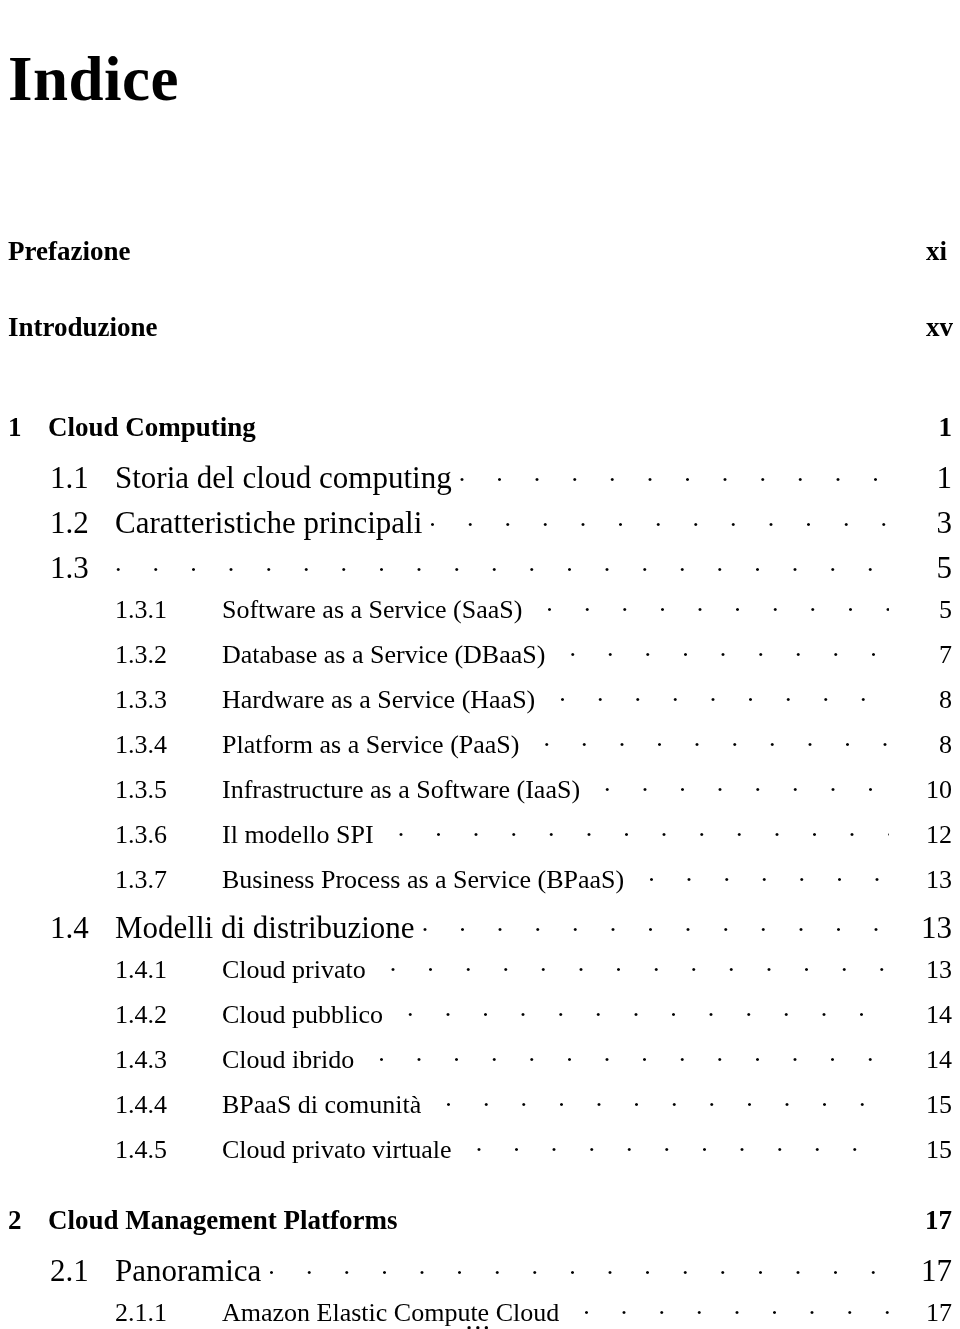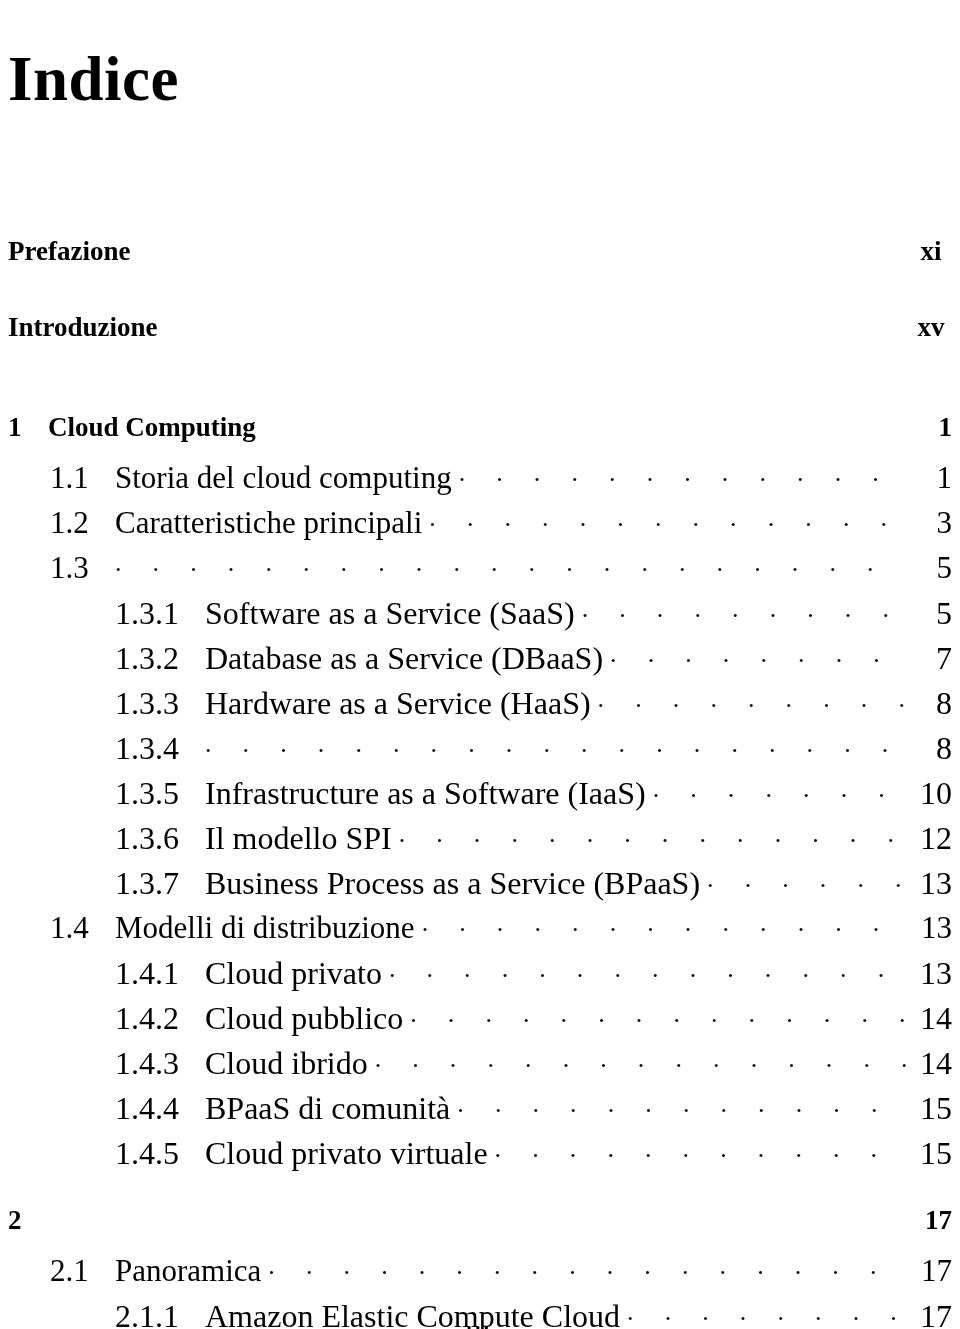--- a/index.html
+++ b/index.html
@@ -37,38 +37,38 @@
   }
 
   
   .front-list {
     margin: 0;
     padding: 0;
     list-style: none;
     position: absolute;
     top: 190px;
     left: 8px;
-    right: 12px;
+    right: 0;
   }
   .front-row {
     display: flex;
     align-items: baseline;
     font-size: 27px;
     font-weight: bold;
     height: 76px;
   }
   .front-row .fm-label {
     white-space: nowrap;
   }
   .front-row .fm-fill {
     flex: 1 1 auto;
   }
   .front-row .fm-page {
     white-space: nowrap;
-    text-align: center;
+    text-align: left;
     min-width: 34px;
   }
 
   
   .toc-body {
     position: absolute;
     top: 338px;
     left: 8px;
     right: 8px;
   }
@@ -101,24 +101,25 @@
     height: 45px;
     padding-left: 42px;
   }
   .lvl-section .num {
     width: 65px;
     flex: 0 0 65px;
   }
 
   
   .lvl-subsection {
-    font-size: 32px;
+    font-size: 26px;
     font-weight: normal;
     height: 45px;
     padding-left: 107px;
+    gap: 17px;
   }
   .lvl-subsection .num {
     width: 90px;
     flex: 0 0 90px;
   }
 
   .toc-row .num {
     display: inline-block;
   }
   .toc-row .label {
@@ -227,20 +228,21 @@
         <span class="page-num">7</span>
       </div>
       <div class="toc-row lvl-subsection">
         <span class="num">1.3.3</span>
         <span class="label">Hardware as a Service (HaaS)</span>
         <span class="leader"></span>
         <span class="page-num">8</span>
       </div>
       <div class="toc-row lvl-subsection">
         <span class="num">1.3.4</span>
+        <span class="label">Platform as a Service (PaaS)</span>
         <span class="leader"></span>
         <span class="page-num">8</span>
       </div>
       <div class="toc-row lvl-subsection">
         <span class="num">1.3.5</span>
         <span class="label">Infrastructure as a Software (IaaS)</span>
         <span class="leader"></span>
         <span class="page-num">10</span>
       </div>
       <div class="toc-row lvl-subsection">
@@ -286,20 +288,21 @@
         <span class="page-num">15</span>
       </div>
       <div class="toc-row lvl-subsection">
         <span class="num">1.4.5</span>
         <span class="label">Cloud privato virtuale</span>
         <span class="leader"></span>
         <span class="page-num">15</span>
       </div>
       <div class="toc-row lvl-chapter gap-before-chapter">
         <span class="num">2</span>
+        <span class="label">Cloud Management Platforms</span>
         <span class="leader chapter-gap"></span>
         <span class="page-num">17</span>
       </div>
       <div class="toc-row lvl-section">
         <span class="num">2.1</span>
         <span class="label">Panoramica</span>
         <span class="leader"></span>
         <span class="page-num">17</span>
       </div>
       <div class="toc-row lvl-subsection">

